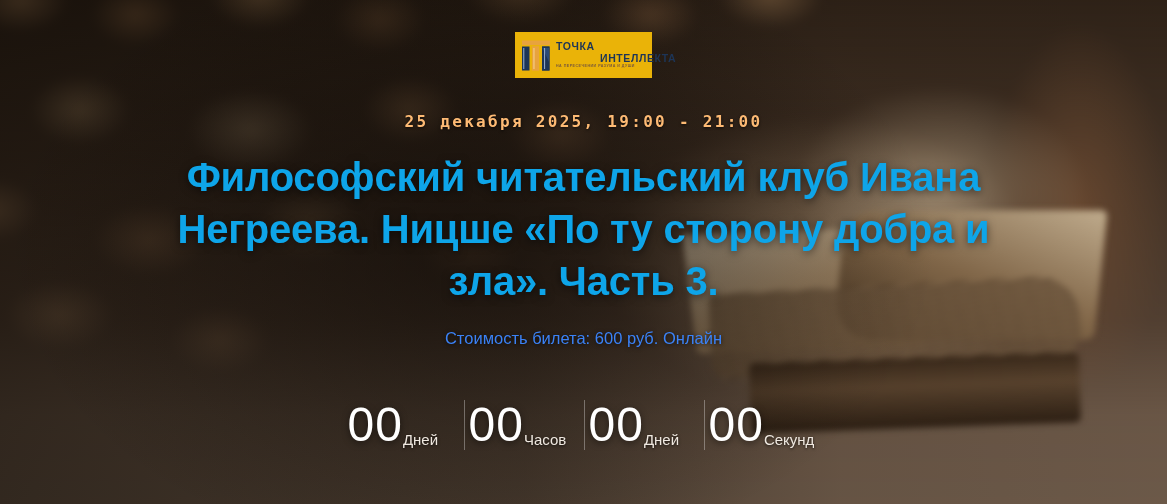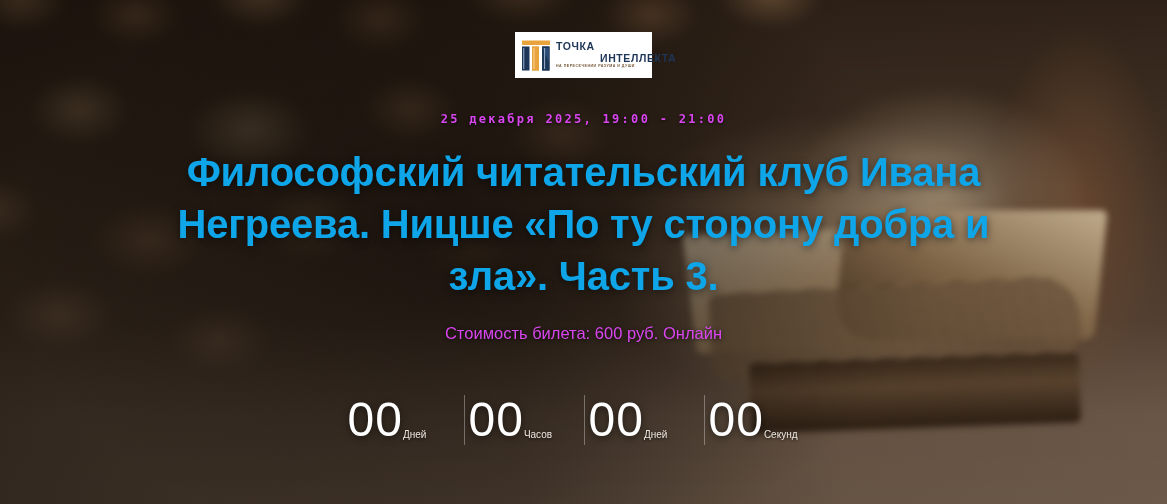--- a/index.html
+++ b/index.html
@@ -108,21 +108,21 @@
     position:absolute; inset:0;
     display:flex; flex-direction:column; align-items:center;
     text-align:center;
     color:#ffffff;
   }
 
   
   .logo-plate {
     margin-top:32px;
     width:137px; height:46px;
-    background:#ffffff;
+    background:#eab308;
     display:flex; align-items:center;
     padding:5px 7px 5px 6px;
     gap:5px;
   }
   .logo-mark {
     width:30px; height:31px; flex:0 0 30px;
     position:relative;
   }
   .logo-mark svg { display:block; }
   .logo-wordmark {
@@ -144,24 +144,24 @@
     letter-spacing:.5px;
     color:#7a5a3a;
     font-weight:bold;
     white-space:nowrap;
   }
 
   
   .event-date {
     margin-top:34px;
     font-family:"DejaVu Sans Mono", monospace;
-    font-size:12px;
+    font-size:16px;
     font-weight:bold;
     letter-spacing:2.3px;
-    color:#d946ef;
+    color:#fdba74;
     text-shadow:0 1px 3px rgba(0,0,0,.7);
   }
 
   
   .event-title {
     margin-top:20px;
     width:830px;
     font-family:"Liberation Sans", sans-serif;
     font-weight:bold;
     font-size:40px;
@@ -169,21 +169,21 @@
     letter-spacing:-0.2px;
     color:#0ea5e9;
     text-shadow:0 2px 8px rgba(0,0,0,.55);
   }
 
   
   .event-price {
     margin-top:22px;
     font-size:16.5px;
     font-weight:400;
-    color:#d946ef;
+    color:#3b82f6;
     text-shadow:0 1px 4px rgba(0,0,0,.7);
   }
 
   
   .countdown {
     margin-top:52px;
     display:flex;
     align-items:stretch;
   }
   .cd-unit {
@@ -198,21 +198,21 @@
     font-family:"Liberation Sans", sans-serif;
     font-weight:400;
     font-size:48px;
     line-height:50px;
     letter-spacing:1px;
     color:#ffffff;
     text-shadow:0 2px 7px rgba(0,0,0,.5);
   }
   .cd-label {
     margin-top:28px;
-    font-size:10px;
+    font-size:15px;
     font-weight:400;
     color:#efe8e0;
     text-shadow:0 1px 3px rgba(0,0,0,.7);
   }
 </style>
 </head>
 <body>
 
 <div class="hero">
 

